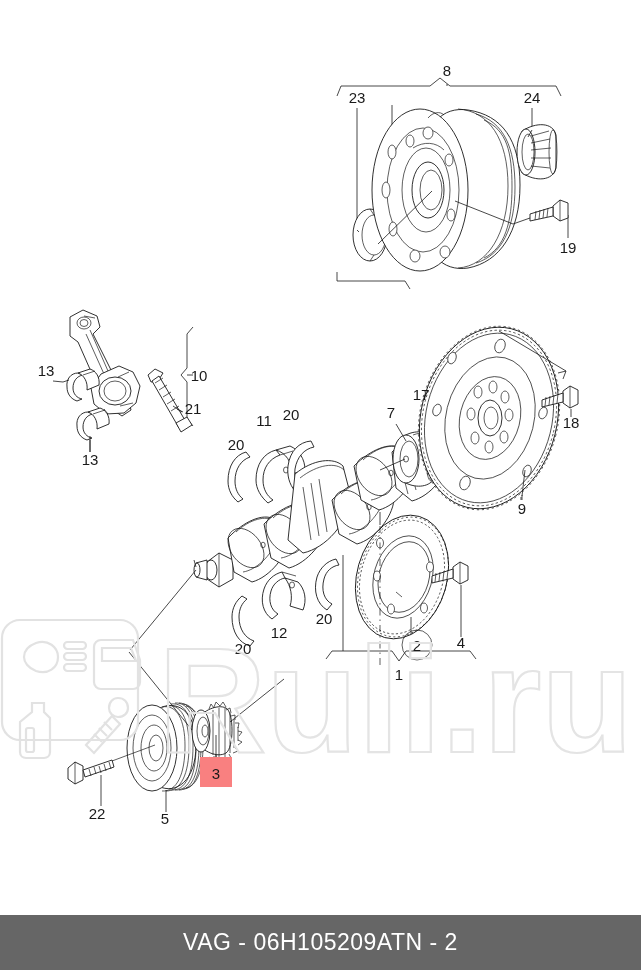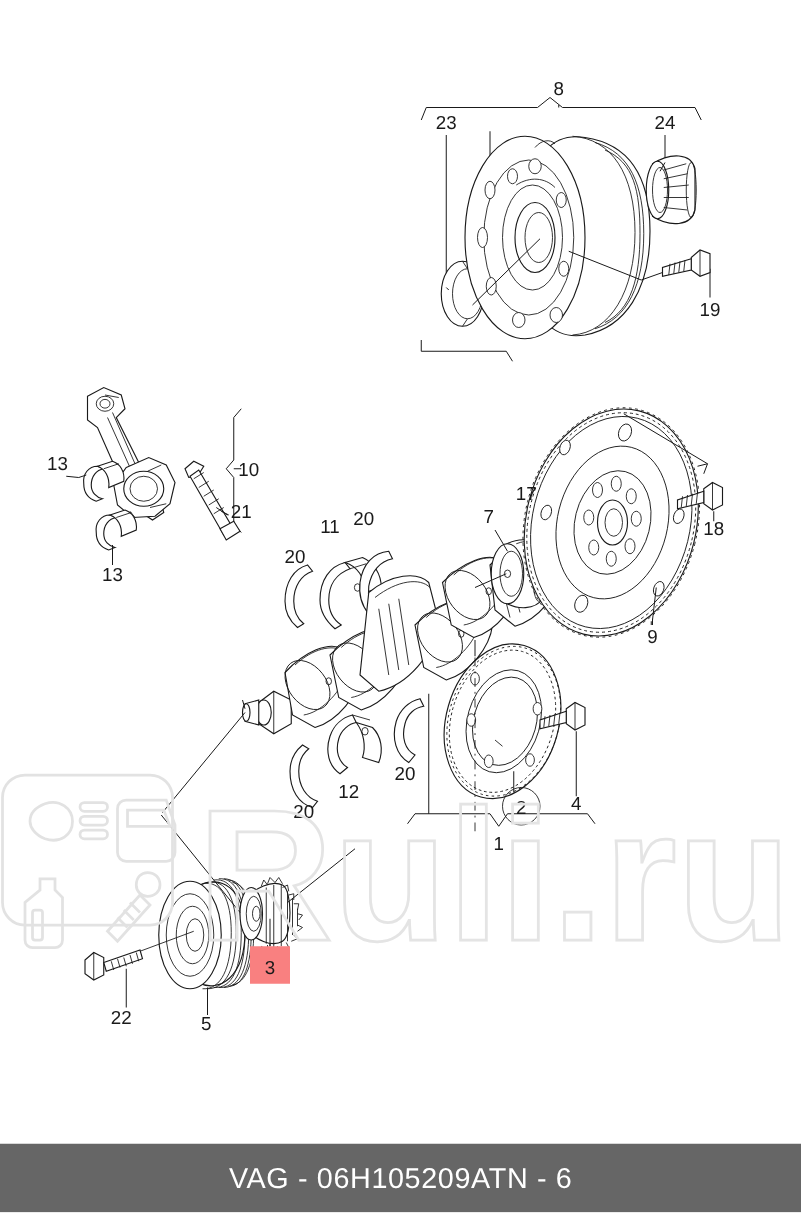--- a/index.html
+++ b/index.html
@@ -568,16 +568,16 @@
           <path class="wm-stroke" d="M94,734 L102,742"></path>
         </g>
       </g>
 
       <text class="wm-text" x="158" y="752">Ruli.ru</text>
     </svg>
   </div>
 
   <div id="footer">
     <span class="footer-text footer-partno">VAG - 06H105209AT</span>
-    <span class="footer-text">N - 6</span>
+    <span class="footer-text">N - 2</span>
   </div>
 
 </div>
 
 </body></html>

